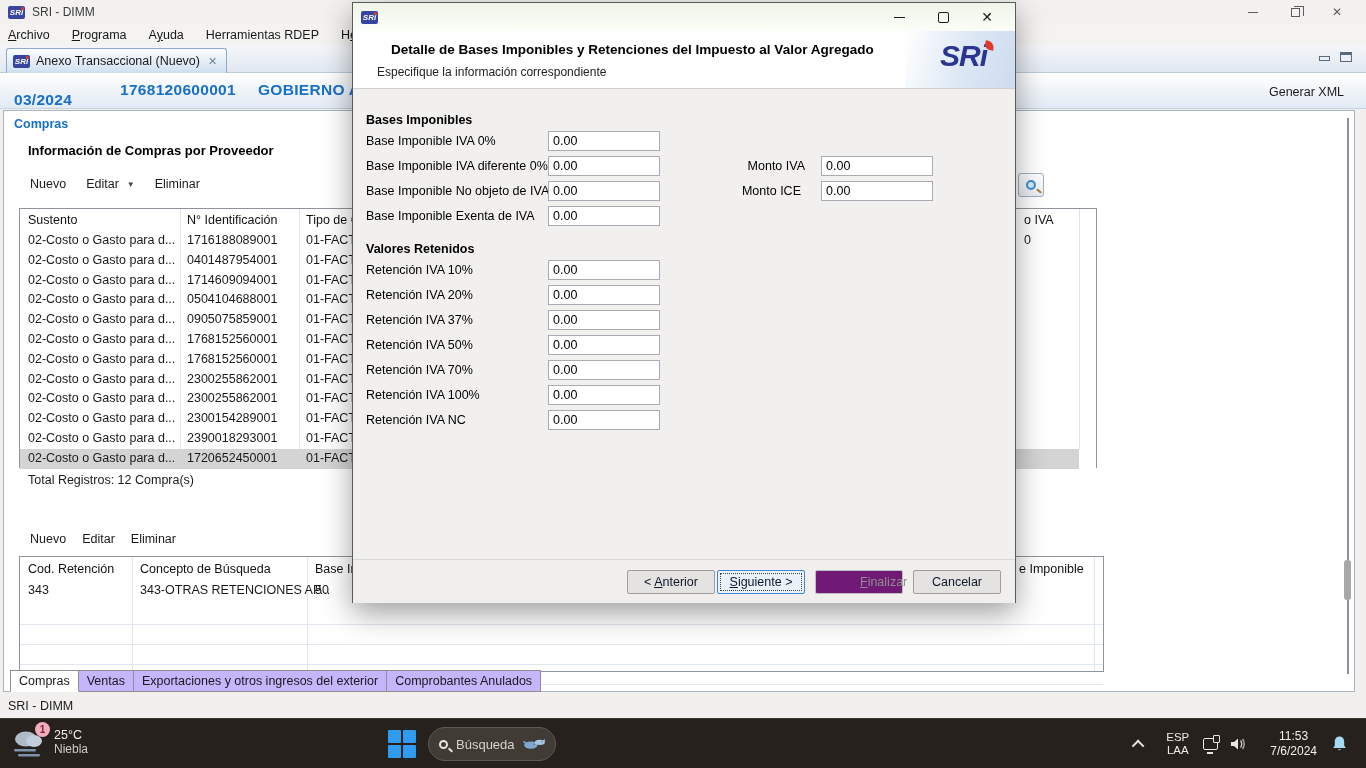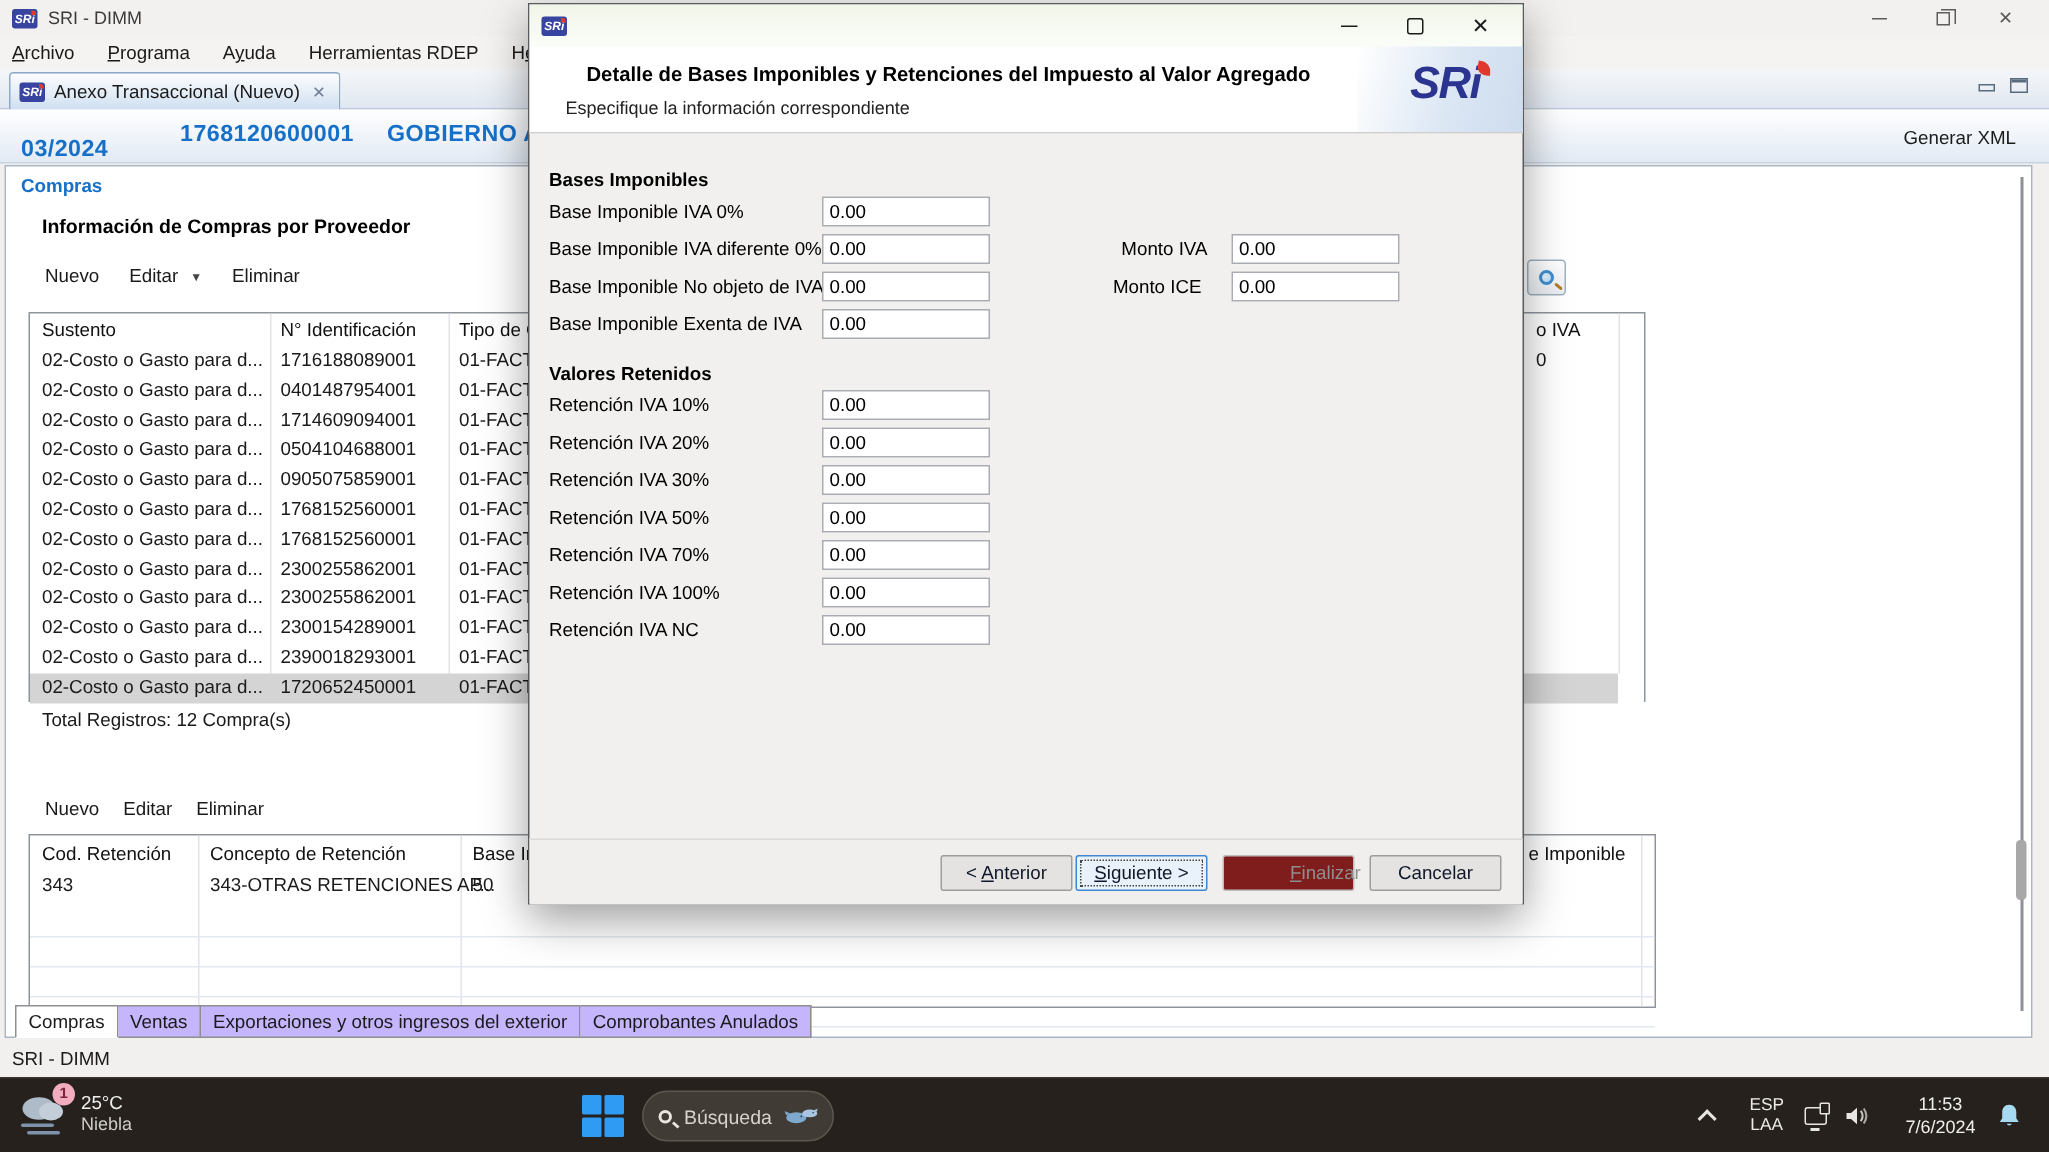--- a/index.html
+++ b/index.html
@@ -90,21 +90,21 @@
   .dlg-sub { position:absolute; left:24px; top:34px; font-size:12px; color:#222; }
   .sri-logo { position:absolute; right:28px; top:8px; font-size:30px; font-weight:bold; font-style:italic; color:#2b3590; letter-spacing:-1px; }
   .sri-logo::after { content:""; position:absolute; right:-7px; top:2px; width:9px; height:9px; background:#e0392e; border-radius:0 80% 0 60%; transform:rotate(10deg); }
   .dlg-section { position:absolute; left:13px; font-weight:bold; font-size:12.5px; color:#000; }
   .fld-label { position:absolute; font-size:12.5px; color:#000; }
   .fld-input { position:absolute; width:112px; height:20px; border:1px solid #a9adb3; background:#fff; font-family:"Liberation Sans",sans-serif; font-size:12.5px; padding:0 4px; color:#000; }
   .dlg-btnbar { position:absolute; left:0; top:556px; width:100%; height:44px; background:#f0efee; border-top:1px solid #dadada; }
   .dlg-button { position:absolute; top:10px; width:88px; height:24px; background:#e4e3e2; border:1px solid #9e9e9e; border-radius:2px; font-family:"Liberation Sans",sans-serif; font-size:12.5px; color:#0f172a; text-align:center; line-height:22px; }
   .dlg-button u { text-decoration:underline; }
   .dlg-button.focused { border:1px solid #3f87d0; outline:1px dotted #444; outline-offset:-4px; background:#e9f2fb; }
-  .dlg-button.disabled { background:#7f1d1d; border-color:#bdbdbd; color:#8e8e8e;padding-left:44px; }
+  .dlg-button.disabled { background:#701a75; border-color:#bdbdbd; color:#8e8e8e;padding-left:44px; }
 
   
   #taskbar { position:absolute; left:0; top:718px; width:1366px; height:50px; background:#26211c; border-top:1px solid #3a352f; }
   .weather { position:absolute; left:10px; top:6px; display:flex; align-items:center; gap:8px; color:#eceae8; }
   .cloud-wrap { position:relative; width:36px; height:34px; }
   .badge { position:absolute; right:-4px; top:-3px; width:15px; height:15px; background:#f2aebf; color:#7c2438; border-radius:50%; font-size:10px; font-weight:bold; text-align:center; line-height:15px; }
   .w-temp { font-size:12.5px; color:#f0efee; }
   .w-cond { font-size:12px; color:#cfccc8; }
   .start-btn { position:absolute; left:388px; top:729px; width:28px; height:28px; display:grid; grid-template-columns:13px 13px; grid-template-rows:13px 13px; gap:2px; }
   .start-btn i { background:#2f9bf2; border-radius:1px; }
@@ -263,21 +263,21 @@
 
       <div class="mini-toolbar" id="ret-actions" style="left:26px; top:421px; gap:16px;">
           <span>Nuevo</span>
           <span>Editar</span>
           <span>Eliminar</span>
         </div>
 
       <div class="dtable" id="table2">
         <div class="th-row" style="height:24px;">
           <span class="t2-c1" style="top:5px;">Cod. Retención</span>
-          <span class="t2-c2" style="top:5px;">Concepto de Retención</span>
+          <span class="t2-c2" style="top:5px;">Concepto de Búsqueda</span>
           <span class="t2-c3" style="top:5px;">Base In</span>
           <span class="t2-c4" style="top:5px;">e Imponible</span>
         </div>
         <div class="t-colline" style="left:112px;"></div>
         <div class="t-colline" style="left:287px;"></div>
         <div class="t-colline" style="left:1074px;"></div>
         <div id="t2-rows">
             <div class="t-row" style="top:24px; height:22px;">
               <span class="t2-c1">343</span>
               <span class="t2-c2">343-OTRAS RETENCIONES AP...</span>
@@ -343,21 +343,21 @@
         <span class="fld-label" style="left:388px; top:181px; width:60px; text-align:right;">Monto ICE</span>
         <input class="fld-input" style="left: 468px; top: 178px;" value="0.00" readonly="">
       </div>
 
     <div class="dlg-section" style="top:239px;">Valores Retenidos</div>
     <div id="ret-fields">
         <span class="fld-label" style="left:13px; top:260px;">Retención IVA 10%</span>
         <input class="fld-input" style="left: 195px; top: 257px;" value="0.00" readonly="">
         <span class="fld-label" style="left:13px; top:285px;">Retención IVA 20%</span>
         <input class="fld-input" style="left: 195px; top: 282px;" value="0.00" readonly="">
-        <span class="fld-label" style="left:13px; top:310px;">Retención IVA 30%</span>
+        <span class="fld-label" style="left:13px; top:310px;">Retención IVA 37%</span>
         <input class="fld-input" style="left: 195px; top: 307px;" value="0.00" readonly="">
         <span class="fld-label" style="left:13px; top:335px;">Retención IVA 50%</span>
         <input class="fld-input" style="left: 195px; top: 332px;" value="0.00" readonly="">
         <span class="fld-label" style="left:13px; top:360px;">Retención IVA 70%</span>
         <input class="fld-input" style="left: 195px; top: 357px;" value="0.00" readonly="">
         <span class="fld-label" style="left:13px; top:385px;">Retención IVA 100%</span>
         <input class="fld-input" style="left: 195px; top: 382px;" value="0.00" readonly="">
         <span class="fld-label" style="left:13px; top:410px;">Retención IVA NC</span>
         <input class="fld-input" style="left: 195px; top: 407px;" value="0.00" readonly="">
       </div>

